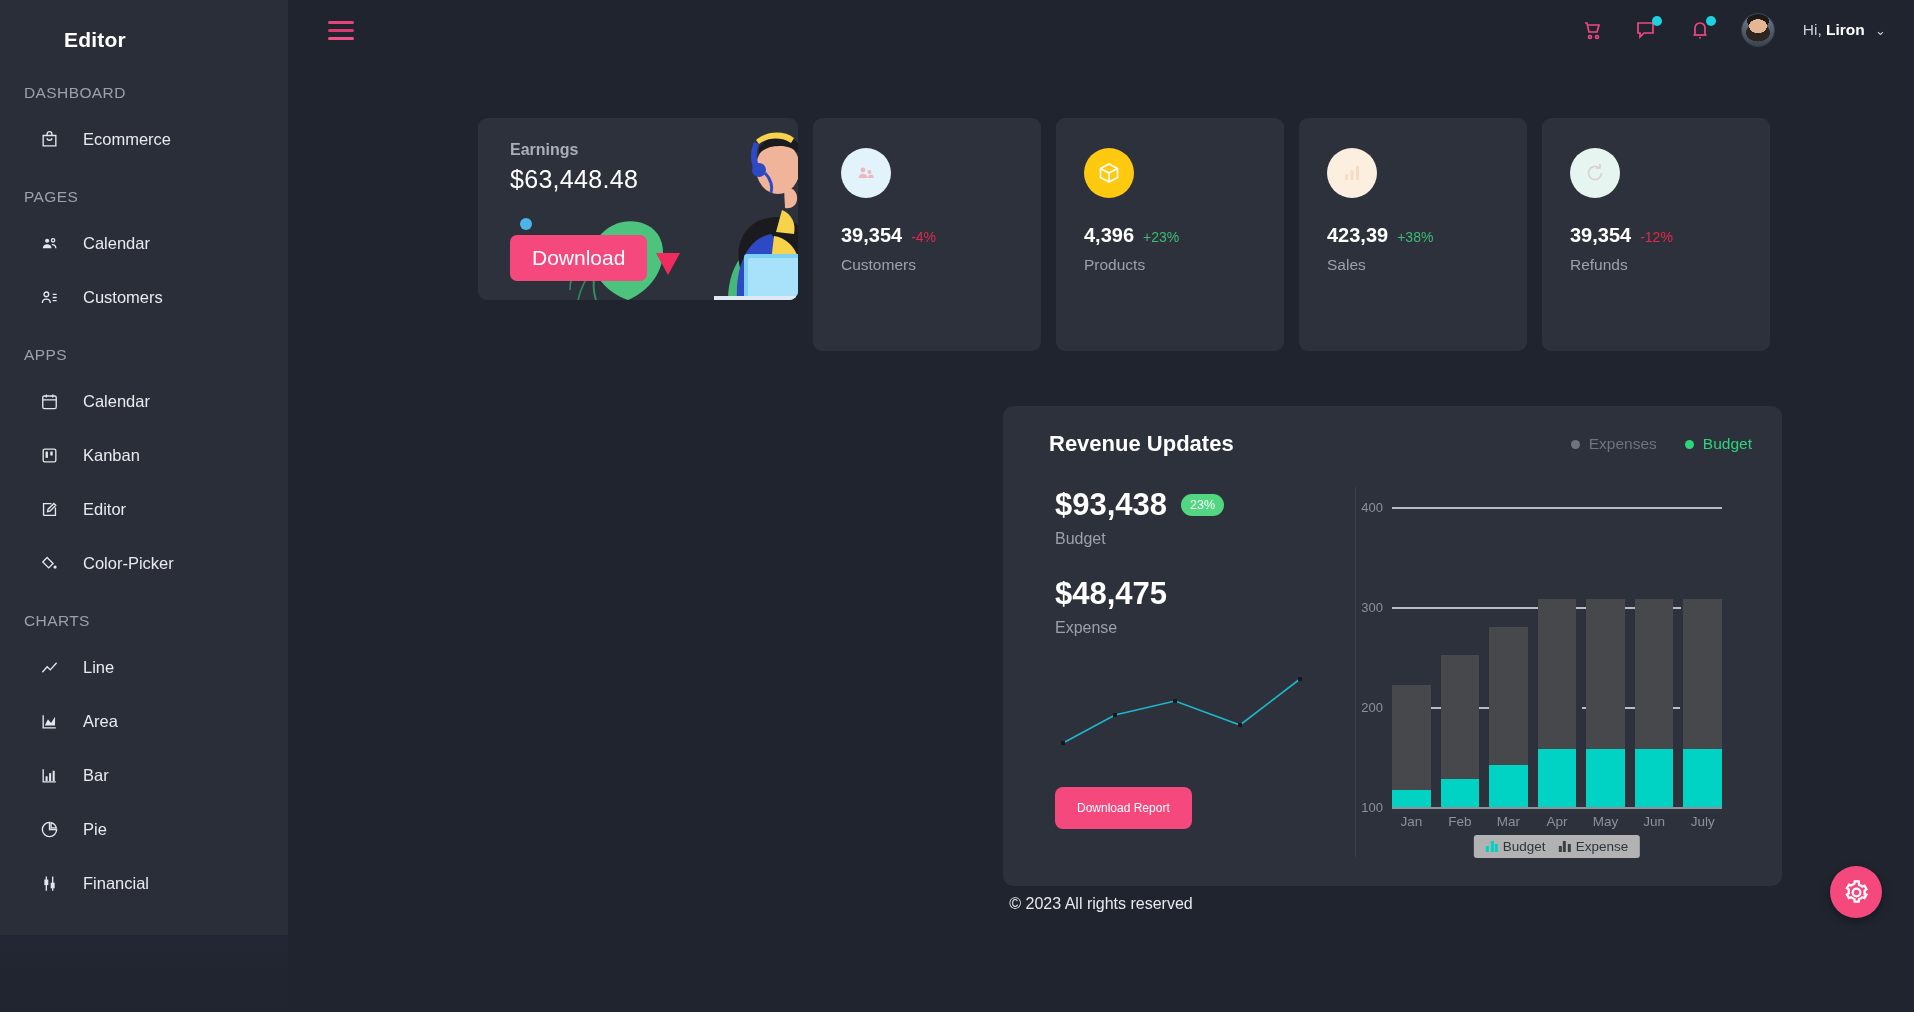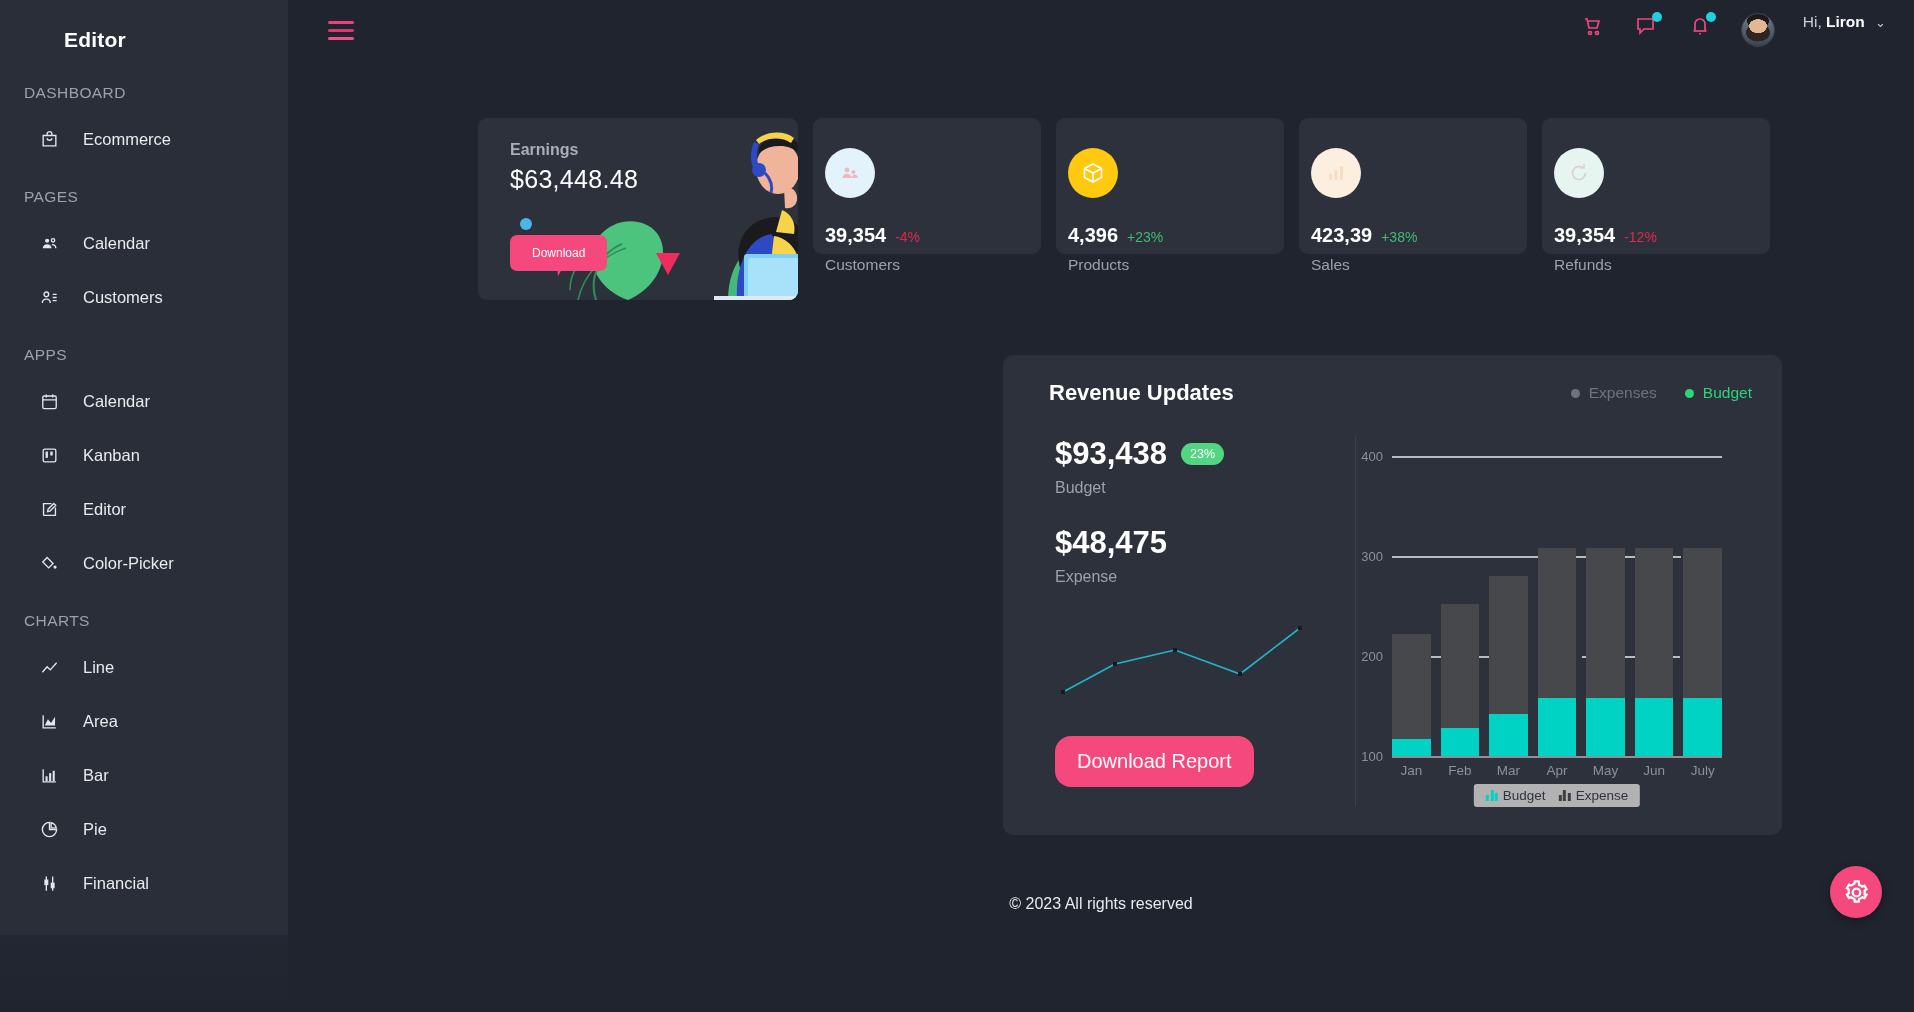--- a/index.html
+++ b/index.html
@@ -42,21 +42,21 @@
     position: absolute; left: 288px; top: 0; right: 0; height: 60px;
     display: flex; align-items: center; justify-content: space-between;
     padding: 0 28px 0 40px; background: #20242e; z-index: 10;
   }
   .hamburger { width: 26px; cursor: pointer; }
   .hamburger span { display: block; height: 3px; border-radius: 2px; background: #e8437b; margin: 5px 0; }
   .hamburger span:nth-child(1){ background:#e8437b; }
   .hamburger span:nth-child(2){ background:#d93b6f; }
   .hamburger span:nth-child(3){ background:#f05288; }
 
-  .header-right { display: flex; gap: 28px; }
+  .header-right { display: flex; align-items: center; gap: 28px; }
   .hicon { position: relative; width: 26px; height: 26px; cursor: pointer; display:flex; align-items:center; justify-content:center;}
   .hicon svg { width: 24px; height: 24px; fill: none; stroke: #f0477f; stroke-width: 1.7; }
   .dot { position: absolute; top: -1px; right: -3px; width: 10px; height: 10px; border-radius: 50%; background: #1fd0e0; }
   .avatar {
     width: 34px; height: 34px; border-radius: 50%; overflow: hidden;
     background: radial-gradient(circle at 50% 32%, #c79a7d 0 26%, #3b2a24 27% 55%, #2a3340 56% 100%);
     border: 1px solid #3b4150;
   }
   .avatar-inner { width:100%; height:100%;
     background:
@@ -76,29 +76,29 @@
   }
 
   .earnings-card {
     position: relative; width: 320px; height: 182px; border-radius: 9px;
     background: #2d313c; overflow: hidden; flex: 0 0 320px;
   }
   .earn-title { color: #a9afba; font-size: 16px; font-weight: bold; padding: 23px 0 0 32px; }
   .earn-value { color: #fff; font-size: 25px; padding: 6px 0 0 32px; letter-spacing: .3px; }
   .earn-btn {
     position: absolute; left: 32px; top: 117px; background: #f5497e; color: #fff;
-    border: none; border-radius: 7px; padding: 11px 22px; font-size: 12px;
+    border: none; border-radius: 7px; padding: 11px 22px; font-size: 21px;
     font-family: "Liberation Sans", sans-serif; cursor: pointer; z-index: 4;
   }
   .earn-blue-dot { position: absolute; left: 42px; top: 100px; width: 12px; height: 12px; border-radius: 50%; background: #4cb5e8; z-index: 3;}
   .illus { position: absolute; inset: 0; z-index: 1; pointer-events: none; }
 
   .stat-card {
-    width: 228px; height: 136px; border-radius: 9px; background: #2d313c;
-    flex: 0 0 228px; padding: 30px 0 0 12px;
+    width: 228px; height: 233px; border-radius: 9px; background: #2d313c;
+    flex: 0 0 228px; padding: 30px 0 0 28px;
   }
   .stat-circle { width: 50px; height: 50px; border-radius: 50%; display:flex; align-items:center; justify-content:center; }
   .stat-circle svg { width: 24px; height: 24px; }
   .stat-line { display: flex; align-items: baseline; gap: 9px; margin-top: 26px; }
   .stat-value { color: #fff; font-size: 20px; font-weight: bold; }
   .stat-delta { font-size: 14px; }
   .stat-label { color: #9ba1ac; font-size: 15.5px; margin-top: 9px; }
 
   
   .revenue {
@@ -111,22 +111,22 @@
   .leg { display: flex; align-items: center; gap: 9px; font-size: 15.5px; cursor: pointer; }
   .leg .bullet { width: 9px; height: 9px; border-radius: 50%; }
 
   .rev-body { display: flex; padding: 30px 0 0 0; height: 404px; }
   .rev-left { width: 353px; padding-left: 52px; border-right: 1px solid #3a3f4b; height: 370px; position: relative;}
   .big-val { color: #fff; font-size: 31px; font-weight: bold; display: flex; align-items: center; gap: 14px; }
   .pct-badge { background: #52d681; color: #fff; font-size: 12.5px; border-radius: 11px; padding: 4px 9px; font-weight: normal; }
   .sub-label { color: #9ba1ac; font-size: 16px; margin-top: 7px; }
   .spark { margin: 26px 0 0 0; }
   .dl-report {
-    background: #f5497e; color: #fff; border: none; border-radius: 16px;
-    padding: 14px 22px; font-size: 20px; font-family: "Liberation Sans", sans-serif;
+    background: #f5497e; color: #fff; border: none; border-radius: 8px;
+    padding: 14px 22px; font-size: 12px; font-family: "Liberation Sans", sans-serif;
     cursor: pointer; margin-top: 30px;
   }
   .rev-right { flex: 1; position: relative; }
 
   .chart-wrap { position: relative; width: 330px; height: 320px; margin-left: 36px; margin-top: 0; }
   .ytick { position: absolute; color: #8b909b; font-size: 13px; right: 100%; margin-right: 9px; transform: translateY(-50%); }
   .gridline { position: absolute; left: 0; right: 0; height: 2px; background: #b7bbc2; }
   .dashline { position: absolute; left: 0; right: 0; height: 2px;
     background: repeating-linear-gradient(90deg,#b7bbc2 0 22px, transparent 22px 38px); }
   .bars { position: absolute; left: 0; right: 0; bottom: 0; height: 100%; display: flex; align-items: flex-end; gap: 10px; }

